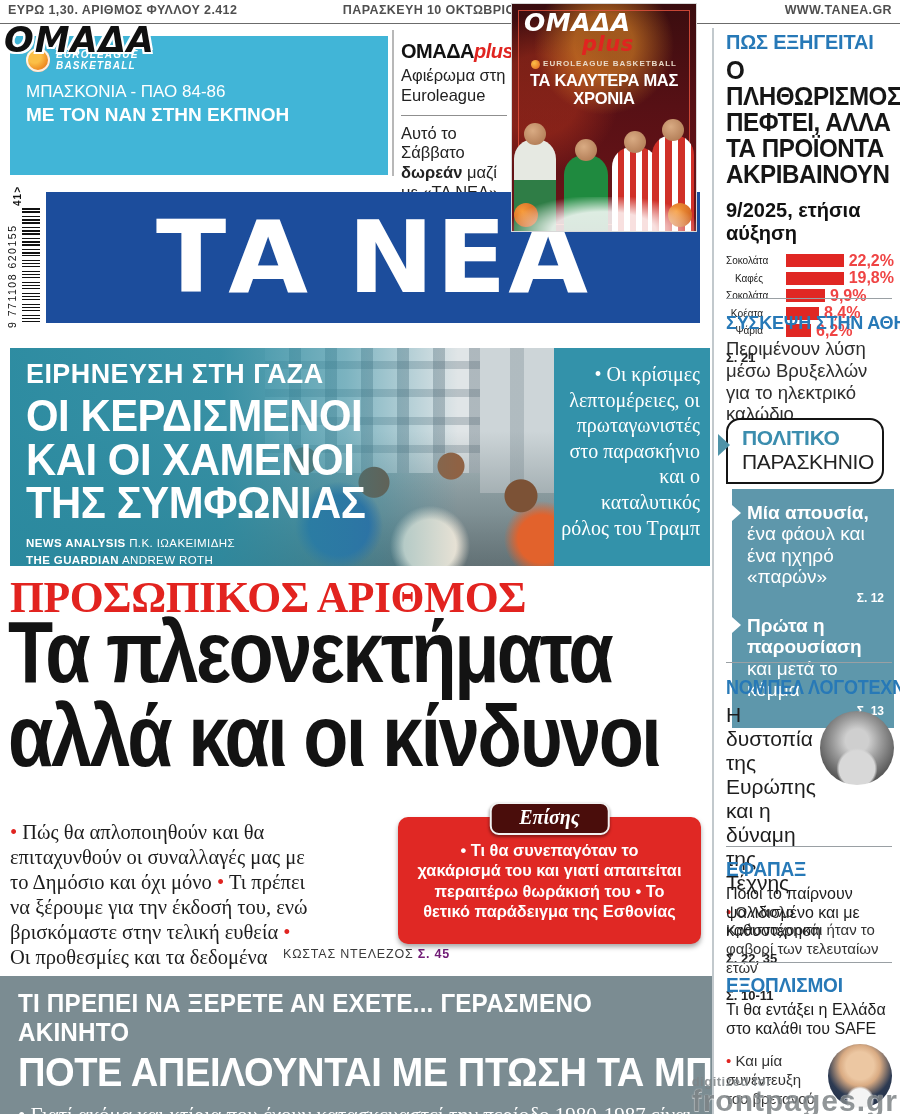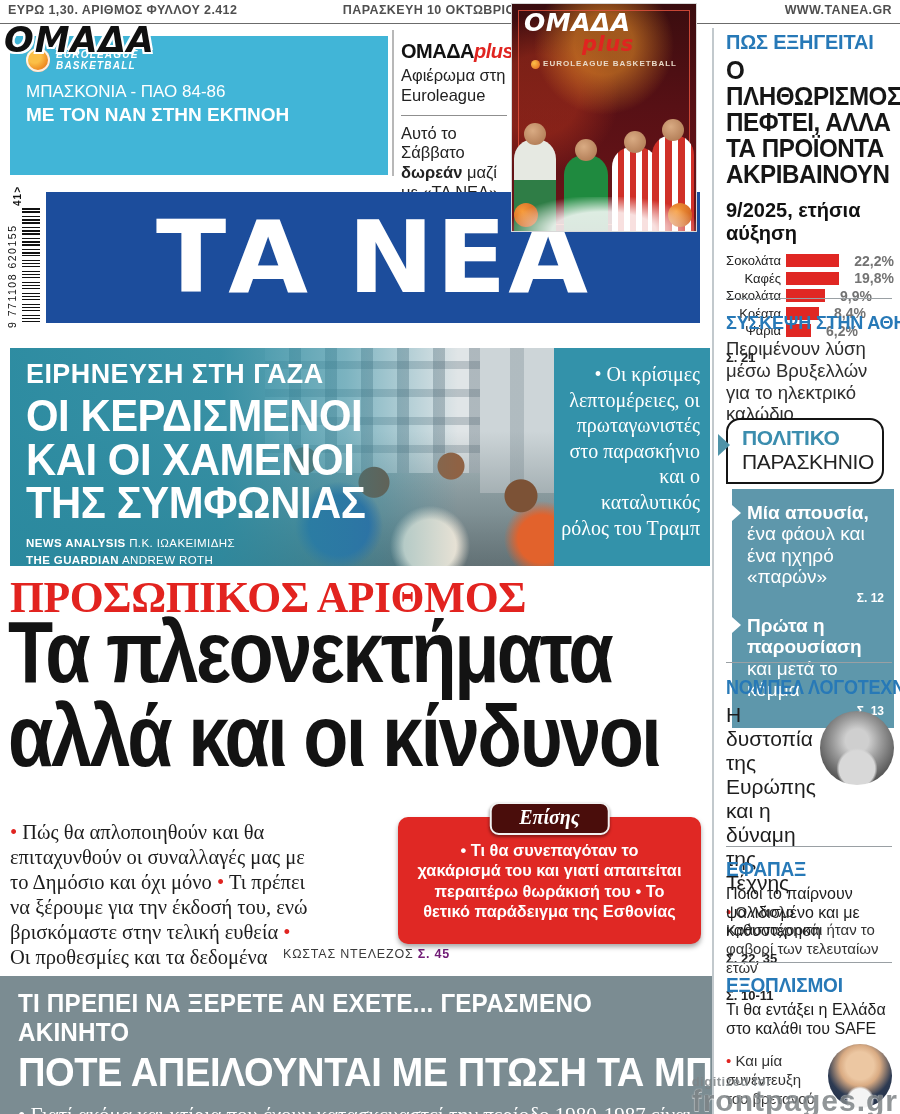--- a/index.html
+++ b/index.html
@@ -170,23 +170,23 @@
   .r-text { color:#2e2e2e; }
   .r-page { font-size:13px; font-weight:800; color:#222; margin-top:10px; }
   .r-note { font-size:15px; color:#333; line-height:1.25; margin-top:8px; }
 
   .r-infl { top:30px; }
   .r-infl .kicker { font-size:21px; }
   .r-infl .r-head { font-size:26px; line-height:1.0; letter-spacing:-.5px; transform:scaleX(.93); transform-origin:left; margin-top:3px; width:180px; }
   .chart-title { font-size:20px; font-weight:800; margin-top:12px; color:#111; }
   .chart { margin-top:7px; }
   .chart-row { display:flex; align-items:center; height:17.5px; }
-  .c-lab { width:60px; text-align:right; font-size:13px; color:#222; padding-right:5px; flex:0 0 60px; }
+  .c-lab { width:60px; text-align:right; font-size:10px; color:#222; padding-right:23px; flex:0 0 60px; }
   .c-bar { height:13px; background:#e02723; }
-  .c-val { font-size:14px; font-weight:800; color:#737373; padding-left:15px; white-space:nowrap; }
+  .c-val { font-size:16px; font-weight:800; color:#ef4444; padding-left:5px; white-space:nowrap; }
 
   .r-athens { top:312px; }
   .r-athens .kicker { font-size:19px; }
   .r-athens .r-text { font-size:18.5px; line-height:1.18; margin-top:4px; }
 
   .r-politiko { top:418px; }
   .pk-label { position:relative; border:2px solid #141414; border-radius:14px; border-bottom-left-radius:0;
     padding:6px 8px 8px 14px; width:158px; background:#fff; }
   .pk-arrow { position:absolute; left:-10px; top:14px; width:0; height:0;
     border-top:11px solid transparent; border-bottom:11px solid transparent; border-left:12px solid #4f93a8; }
@@ -258,20 +258,21 @@
     <div class="pb-brand"><span>ΟΜΑΔΑ</span><span class="pb-plus">plus</span></div>
     <div class="pb-l1">Αφιέρωμα στη Euroleague</div>
     <div class="pb-div"></div>
     <div class="pb-l2"><span>Αυτό το Σάββατο </span><b>δωρεάν</b><span> μαζί με «ΤΑ ΝΕΑ»</span></div>
   </div>
 
   <div class="abs cover">
     <div class="cov-frame"></div>
     <div class="cov-brand"><span>ΟΜΑΔΑ</span><span class="cov-plus">plus</span></div>
     <div class="cov-league"><span class="dot"></span><span>EUROLEAGUE BASKETBALL</span></div>
+    <div class="cov-title">ΤΑ ΚΑΛΥΤΕΡΑ ΜΑΣ ΧΡΟΝΙΑ</div>
     <div class="cov-players">
       <div class="pl pl1"></div>
       <div class="pl pl2"></div>
       <div class="pl pl3"></div>
       <div class="pl pl4"></div>
       <div class="ball b1"></div>
       <div class="ball b2"></div>
     </div>
     <div class="cov-smoke"></div>
   </div>

